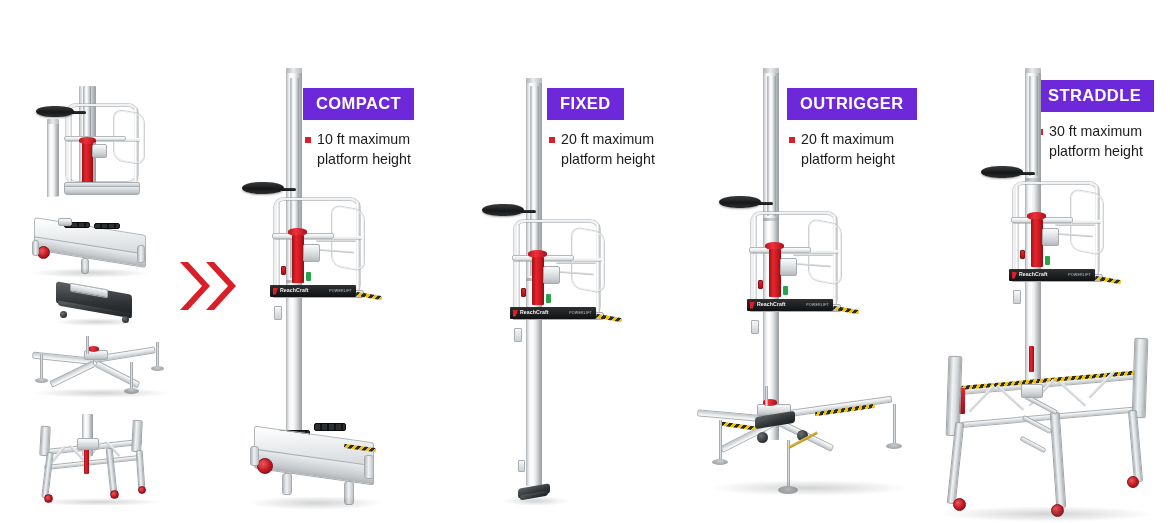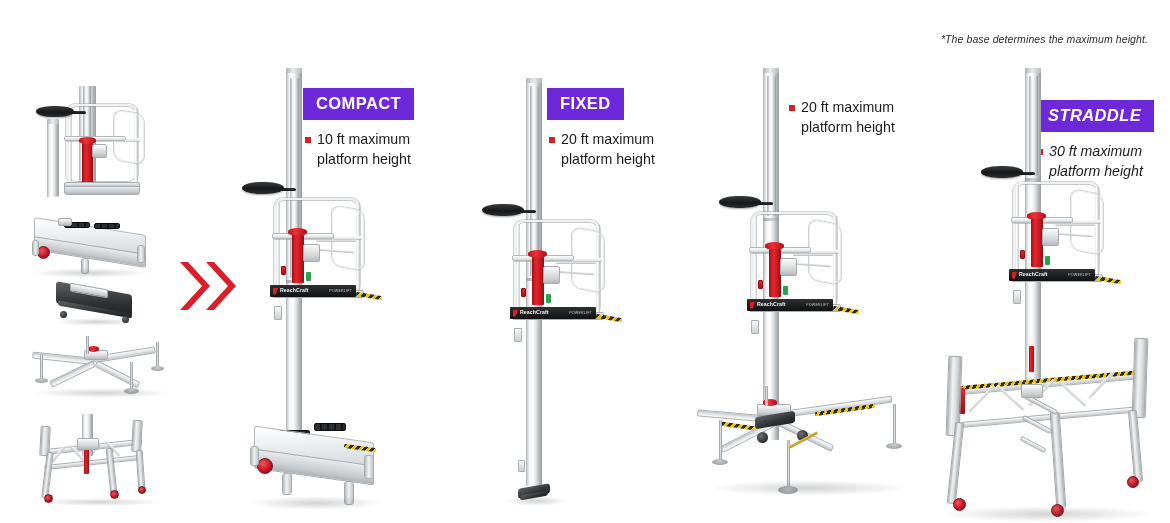--- a/index.html
+++ b/index.html
@@ -259,21 +259,20 @@
   }
 
   
   .part { position:absolute; }
 </style>
 </head>
 <body>
 
 <div id="stage">
 
-  <div class="footnote">*The base determines the maximum height.</div>
 
   <div class="part" style="left:22px; top:86px; width:156px; height:126px;">
 
     <div class="mast" style="left:25px; top:35px; width:12px; height:76px; transform:skewY(-4deg);"></div>
     <div class="mast-cap" style="left:25px; top:33px; width:12px;"></div>
 
     <div class="mast" style="left:57px; top:0px; width:17px; height:108px;"></div>
     <div class="mast inner" style="left:61px; top:0px; width:8px; height:60px;"></div>
 
     <div class="cage" style="left:44px; top:18px; width:72px; height:80px;"></div>
@@ -451,20 +450,21 @@
     <div class="hazard" style="left:116px; top:248px; width:26px; transform:rotate(10deg);"></div>
     <div class="ctrlbox" style="left:34px; top:260px; width:8px; height:14px;"></div>
 
     <div class="ctrlbox" style="left:38px; top:392px; width:7px; height:12px;"></div>
     <div class="plate" style="left:38px; top:418px; width:32px; height:10px; transform:skewY(-10deg);"></div>
     <div class="plate" style="left:40px; top:425px; width:28px; height:5px; transform:skewY(-10deg);"></div>
     <div class="shadow" style="left:24px; top:428px; width:64px; height:10px;"></div>
   </div>
 
   <div class="colhead" style="left:787px; top:88px;">
+    <div class="badge">OUTRIGGER</div>
     <div class="spec">
       <span class="bullet"></span><span>20 ft maximum</span>
       <span class="l2">platform height</span>
     </div>
   </div>
 
   <div class="unit" style="left:715px; top:68px; width:190px; height:450px;">
     <div class="mast" style="left:48px; top:4px; width:16px; height:368px;"></div>
     <div class="mast-cap" style="left:48px; top:0px; width:16px;"></div>
     <div class="mast inner" style="left:52px; top:8px; width:9px; height:140px;"></div>
@@ -508,21 +508,21 @@
     <div class="jackpad" style="left:-3px; top:391px; width:16px; height:6px;"></div>
     <div class="jack" style="left:72px; top:372px; height:50px;"></div>
     <div class="jackpad" style="left:63px; top:418px; width:20px; height:8px;"></div>
     <div class="jack" style="left:50px; top:318px; height:20px;"></div>
     <div class="wheel-dark" style="left:42px; top:364px; width:11px; height:11px;"></div>
     <div class="wheel-dark" style="left:82px; top:362px; width:11px; height:11px;"></div>
     <div class="truss-diag" style="left:74px; top:378px; width:32px; background:linear-gradient(180deg,#e0c24a,#b3901d); transform:rotate(-28deg);"></div>
     <div class="shadow" style="left:-6px; top:412px; width:200px; height:16px;"></div>
   </div>
 
-  <div class="colhead" style="left:1035px; top:100px;font-style:italic;">
+  <div class="colhead" style="left:1035px; top:80px;">
     <div class="badge">STRADDLE</div>
     <div class="spec">
       <span class="bullet"></span><span>30 ft maximum</span>
       <span class="l2">platform height</span>
     </div>
   </div>
 
   <div class="unit" style="left:925px; top:62px; width:230px; height:460px;">
     <div class="mast" style="left:100px; top:10px; width:16px; height:322px;"></div>
     <div class="mast-cap" style="left:100px; top:6px; width:16px;"></div>

